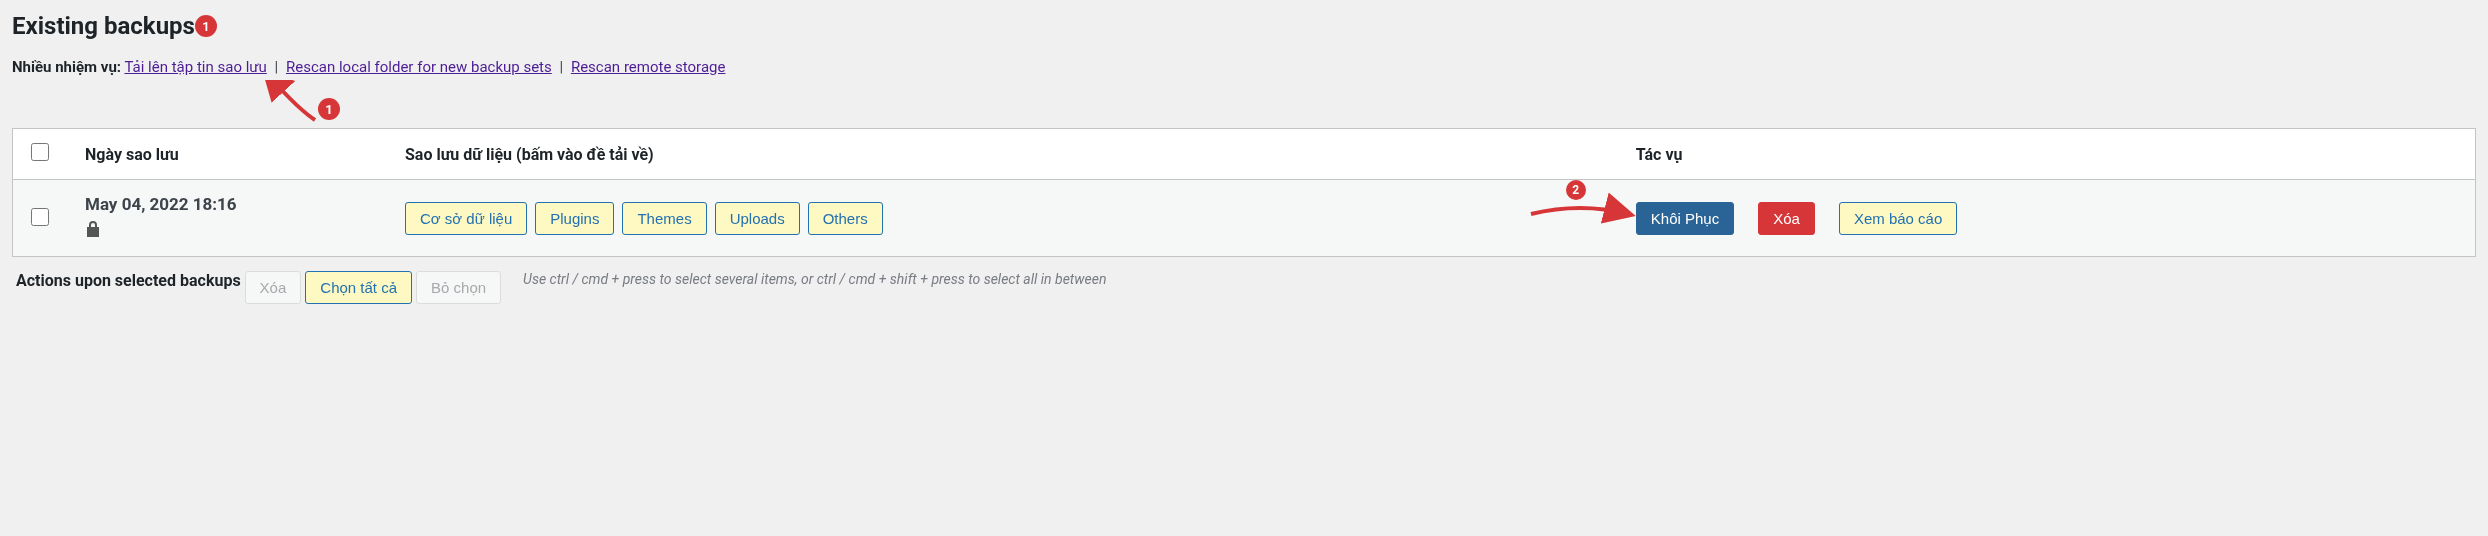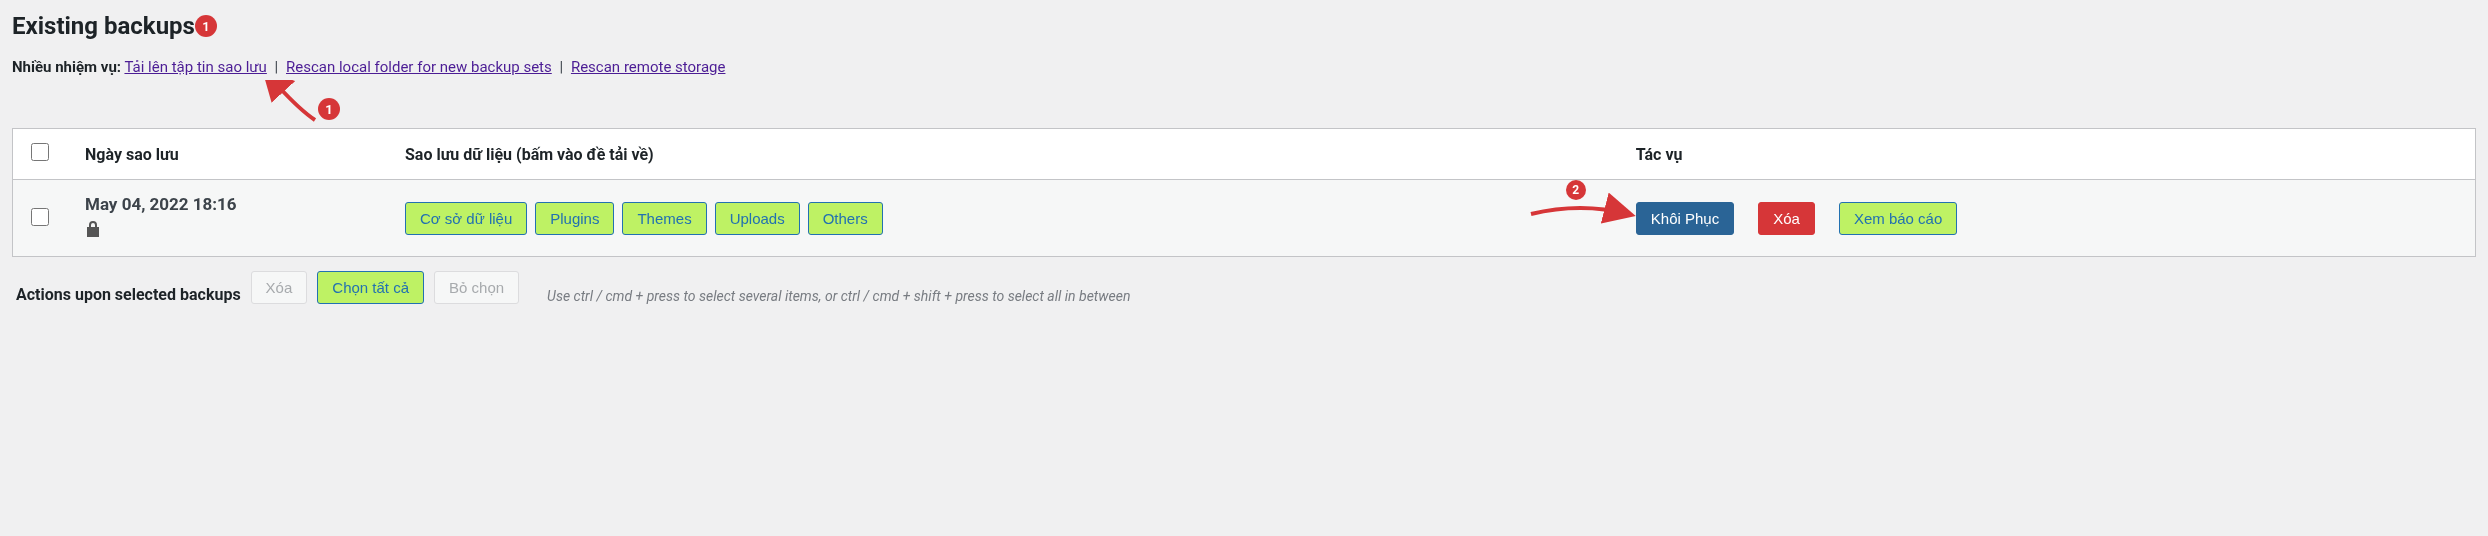--- a/index.html
+++ b/index.html
@@ -104,21 +104,21 @@
       display: flex;
       gap: 8px;
       flex-wrap: wrap;
     }
     .btn {
       display: inline-flex;
       align-items: center;
       justify-content: center;
       padding: 7px 14px;
       border: 1px solid #2271b1;
-      background: #bef264;
+      background: #fef9c3;
       color: #2271b1;
       font-size: 15px;
       border-radius: 3px;
       cursor: pointer;
       white-space: nowrap;
     }
     .btn.primary {
       background: #2a6496;
       border-color: #2a6496;
       color: #fff;
@@ -145,22 +145,22 @@
     }
     .arrow2 {
       position: absolute;
       left: -110px;
       top: -10px;
       display: flex;
       align-items: center;
     }
     .bottom-actions {
       display: flex;
-      align-items: flex-end;
-      gap: 10px;
+      align-items: flex-start;
+      gap: 4px;
       padding: 14px 4px 0 4px;
       flex-wrap: wrap;
     }
     .bottom-actions .label {
       font-size: 16px;
       font-weight: 700;
       color: #1d2327;
     }
     .hint {
       color: #787c82;

